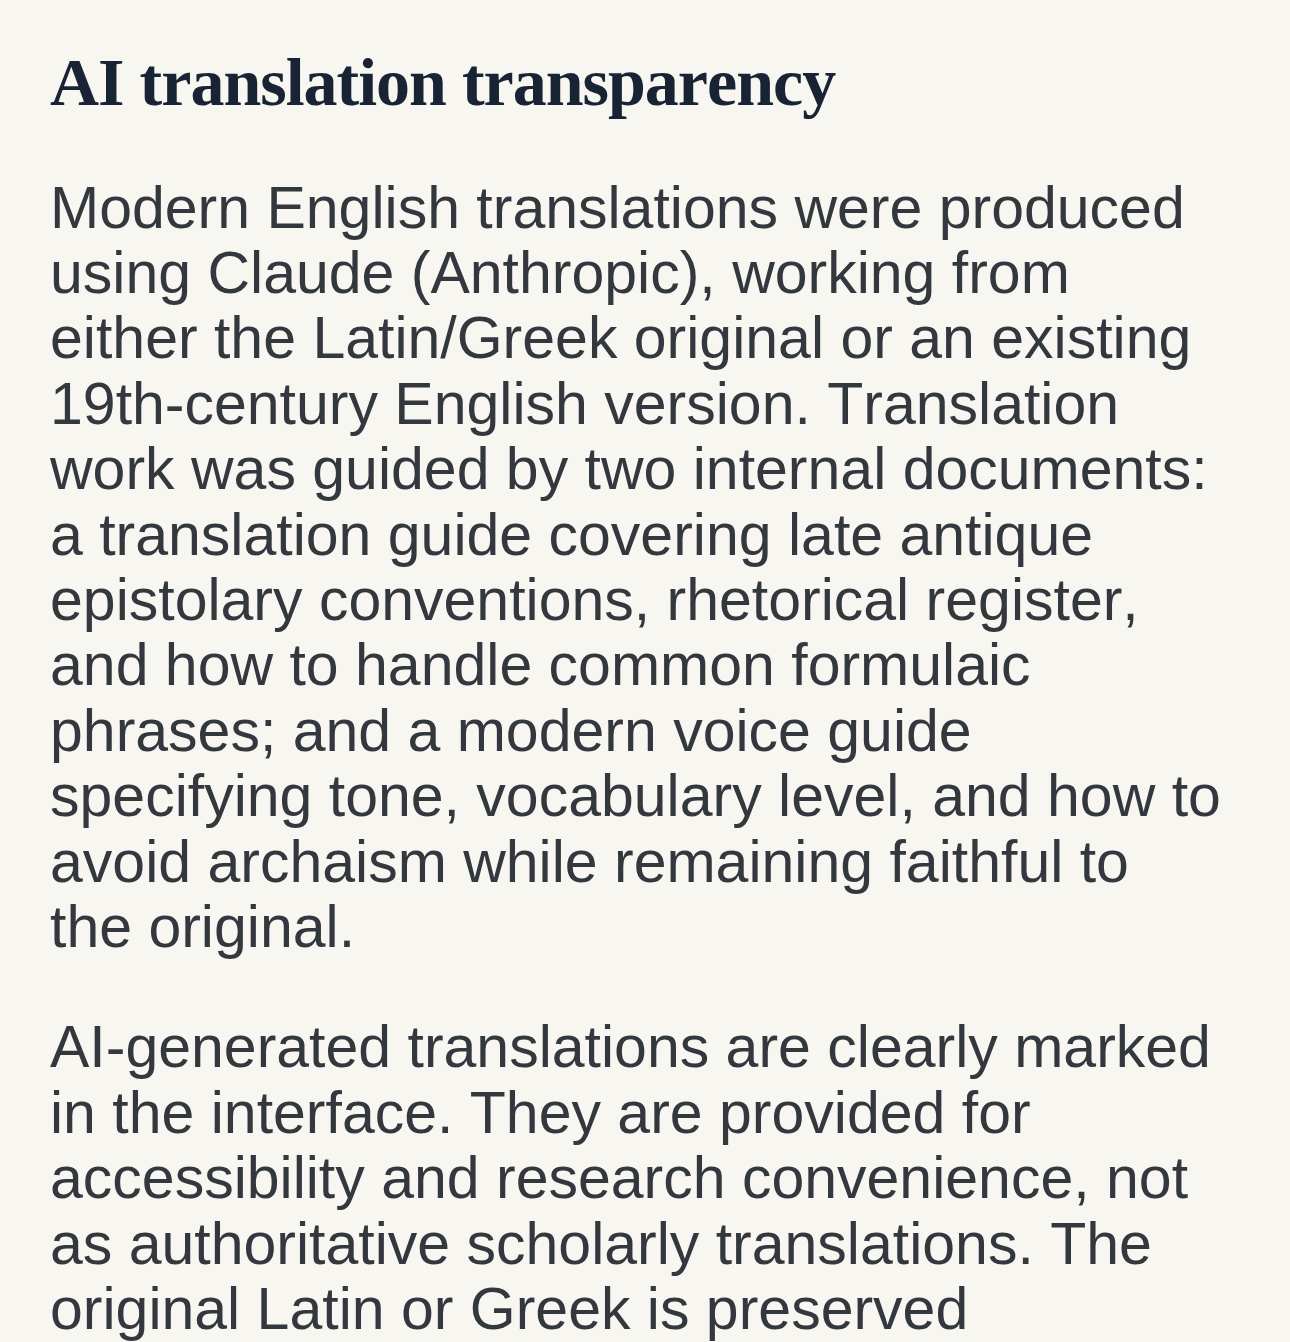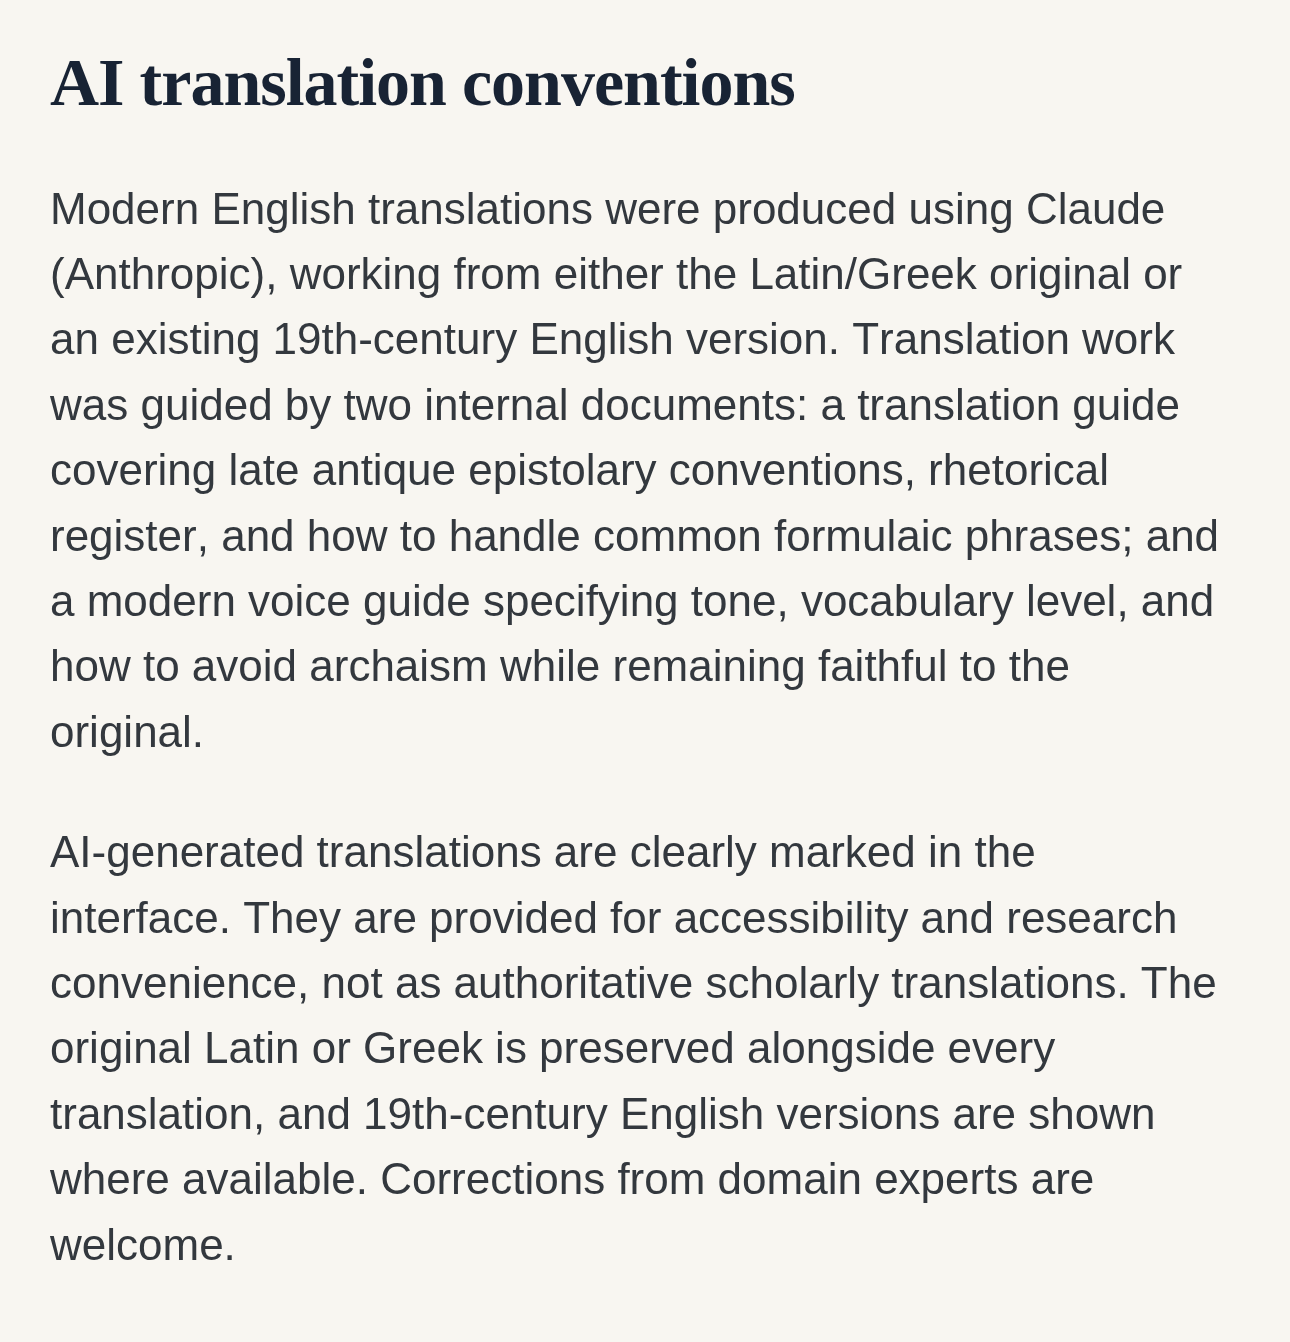--- a/index.html
+++ b/index.html
@@ -25,29 +25,29 @@
     font-weight: 700;
     font-size: 68px;
     line-height: 1.2;
     letter-spacing: -1px;
     color: #182334;
     margin: 0 0 52px 0;
   }
   .body-paragraph {
     font-family: "Liberation Sans", "DejaVu Sans", sans-serif;
     font-weight: 400;
-    font-size: 44px;
+    font-size: 59px;
     line-height: 65.4px;
     color: #33383E;
     max-width: 1173px;
     margin: 0 0 55px 0;
   }
 </style>
 </head>
 <body>
 
 <main class="page">
-  <h1 class="page-title">AI translation conventions</h1>
+  <h1 class="page-title">AI translation transparency</h1>
 
   <p class="body-paragraph">Modern English translations were produced using Claude (Anthropic), working from either the Latin/Greek original or an existing 19th-century English version. Translation work was guided by two internal documents: a translation guide covering late antique epistolary conventions, rhetorical register, and how to handle common formulaic phrases; and a modern voice guide specifying tone, vocabulary level, and how to avoid archaism while remaining faithful to the original.</p>
 
   <p class="body-paragraph">AI-generated translations are clearly marked in the interface. They are provided for accessibility and research convenience, not as authoritative scholarly translations. The original Latin or Greek is preserved alongside every translation, and 19th-century English versions are shown where available. Corrections from domain experts are welcome.</p>
 </main>
 
 </body></html>

